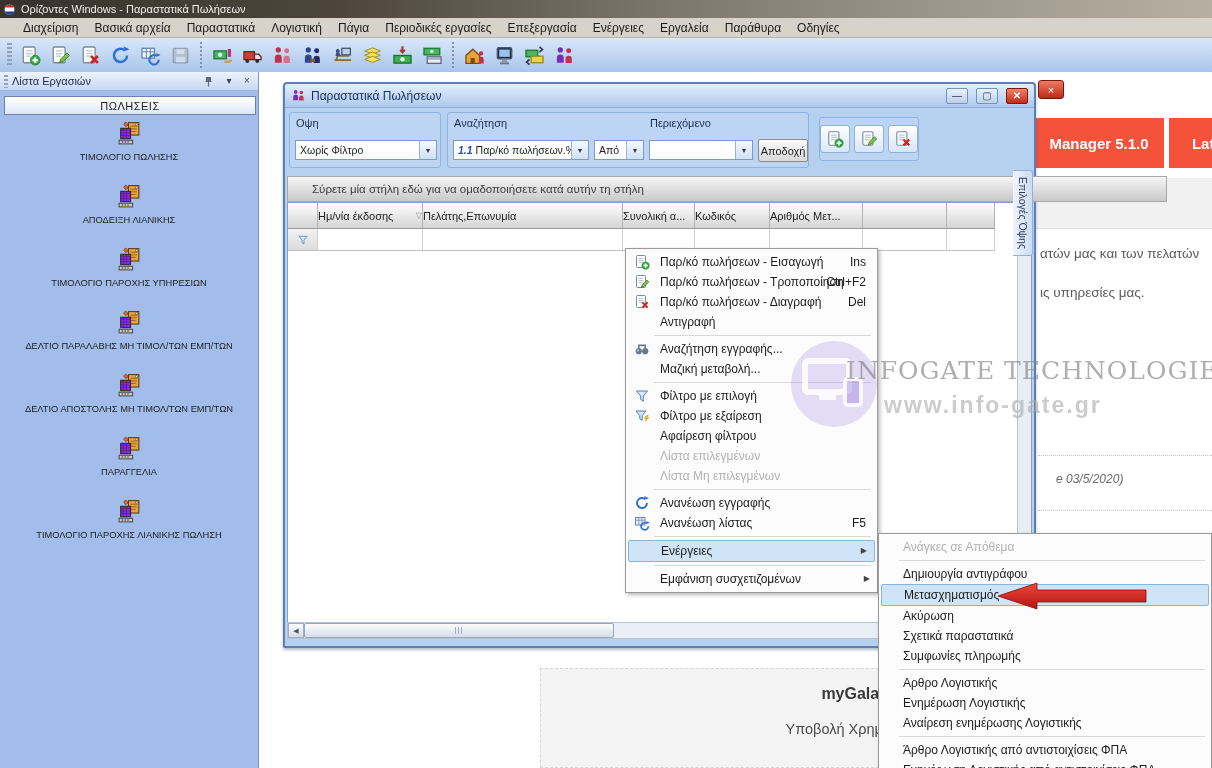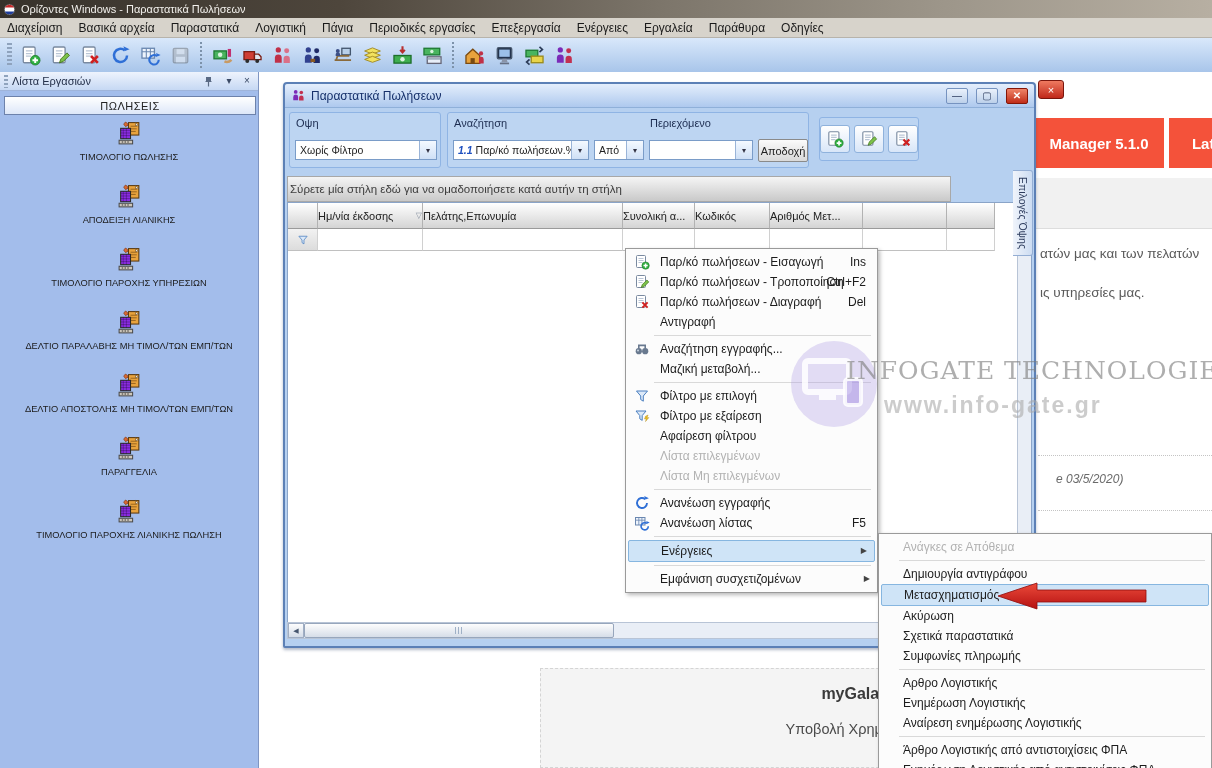--- a/index.html
+++ b/index.html
@@ -7,21 +7,21 @@
     font-family:"Liberation Sans",sans-serif;font-size:12px;color:#222;}
   .abs{position:absolute;}
   svg{display:block;}
 
   
   #titlebar{left:0;top:0;width:1212px;height:18px;
     background:linear-gradient(90deg,#37322b,#4e463c 28%,#7d766b 55%,#9d968a 78%,#b7afa2);
     display:flex;align-items:center;gap:5px;padding-left:3px;box-sizing:border-box;}
   #titlebar .t{color:#f2f0ec;font-size:11px;white-space:nowrap;}
   #menubar{left:0;top:18px;width:1212px;height:20px;background:#d7d3cb;border-bottom:1px solid #b7b3ab;
-    display:flex;align-items:center;padding-left:0;box-sizing:border-box;gap:2px;}
+    display:flex;align-items:center;padding-left:16px;box-sizing:border-box;gap:2px;}
   .menu-item{padding:2px 7px;font-size:12px;color:#1a1a1a;white-space:nowrap;}
   #toolbar{left:0;top:38px;width:1212px;height:34px;
     background:linear-gradient(#d9e8fb,#a8c5ea);display:flex;align-items:center;padding-left:4px;box-sizing:border-box;}
   .tgrip{width:5px;height:24px;margin:0 3px;background:repeating-linear-gradient(#8fa3bd 0 2px,transparent 2px 4px);}
   .tsep{width:0;height:26px;border-left:2px dotted #7d92aa;margin:0 5px;}
   .tbi{width:26px;height:26px;margin:0 2px;display:flex;align-items:center;justify-content:center;}
   .tbi svg{width:21px;height:21px;}
   .tbi.dis{opacity:.45;filter:grayscale(.9);}
 
   
@@ -83,23 +83,23 @@
   .cbx .cbx-t{flex:1;padding-left:4px;font-size:10.5px;white-space:nowrap;overflow:hidden;}
   .cbx .cbx-b{width:16px;align-self:stretch;background:linear-gradient(#f4f9ff,#cfe0f6);
     border-left:1px solid #9ab4d8;font-size:8px;color:#334;display:flex;align-items:center;justify-content:center;}
   .num-blue{color:#1d4fc0;font-weight:bold;font-style:italic;margin-right:3px;}
   #faccept{position:absolute;left:310px;top:26px;width:48px;height:21px;font-size:11px;color:#222;
     background:linear-gradient(#fbfbfb,#d9d9d9);border:1px solid #8a8a8a;border-radius:2px;
     display:flex;align-items:center;justify-content:center;}
   .fbtn{width:28px;height:26px;border:1px solid #8fb2dc;border-radius:3px;background:linear-gradient(#ffffff,#d8e6f8);
     display:flex;align-items:center;justify-content:center;}
   .fbtn svg{width:18px;height:18px;}
-  #wgroupbar{position:absolute;left:2px;top:92px;width:664px;height:26px;
+  #wgroupbar{position:absolute;left:2px;top:92px;width:880px;height:26px;
     background:linear-gradient(#f5f5f5,#c9c9c9);border:1px solid #a8a8a8;box-sizing:border-box;
-    display:flex;align-items:center;padding-left:2px;font-size:11.5px;color:#3c3c3c;}
+    display:flex;align-items:center;padding-left:24px;font-size:11.5px;color:#3c3c3c;}
   
   #grid{position:absolute;left:2px;top:118px;width:745px;height:437px;background:#fff;border:1px solid #8aa4c8;box-sizing:border-box;}
   .grow,.ghrow{position:relative;display:flex;}
   .gc{box-sizing:border-box;flex:none;overflow:hidden;white-space:nowrap;}
   .c-gut{width:30px;} .c-date{width:105px;} .c-cust{width:200px;} .c-amt{width:72px;}
   .c-code{width:75px;} .c-num{width:93px;} .c-x1{width:84px;} .c-x2{width:48px;}
   .ghrow{height:26px;}
   .ghrow .gc{background:linear-gradient(#ffffff,#d4d4d4);border-right:1px solid #b2b2b2;border-bottom:1px solid #9a9a9a;
     font-size:11px;color:#222;display:flex;align-items:center;justify-content:space-between;gap:4px;}
   .sortg{font-size:8px;color:#8a94a2;}

